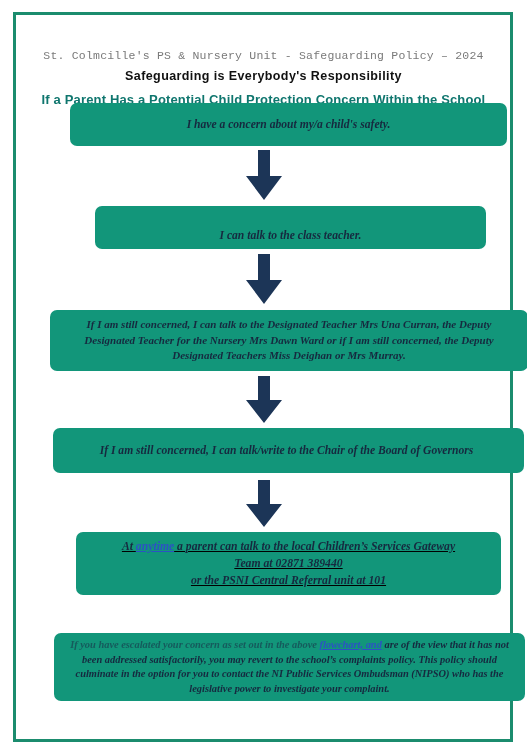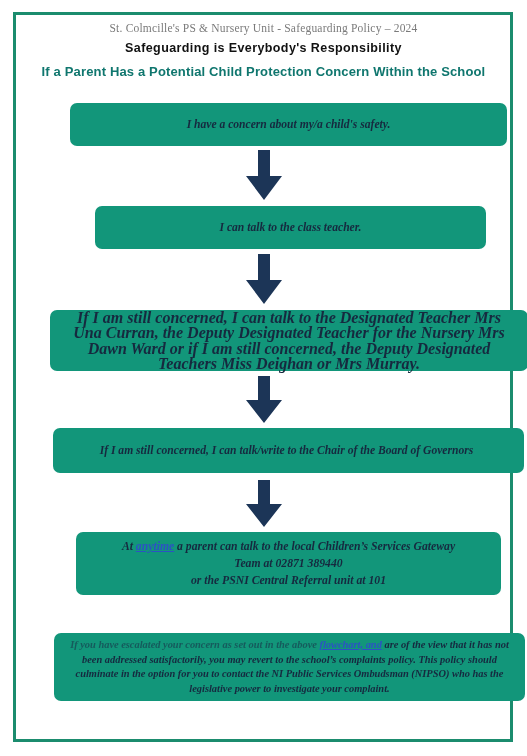--- a/index.html
+++ b/index.html
@@ -35,25 +35,26 @@
   
   .header-zone {
     position: absolute;
     left: 20px;
     top: 20px;
     width: 487px;
     text-align: center;
   }
 
   .policy-header {
-    font-family: Liberation Serif, serif;
+    font-family: Liberation Mono, monospace;
     font-size: 11.5px;
     color: #7a7a7a;
     letter-spacing: 0.2px;
     line-height: 16px;
+    margin-top: 28px;
   }
 
   .title-main {
     margin-top: 4px;
     font-family: "Liberation Sans", sans-serif;
     font-weight: bold;
     font-size: 12.5px;
     color: #111111;
     letter-spacing: 0.4px;
     line-height: 17px;
@@ -86,27 +87,27 @@
   .flow-box .box-text {
     font-family: "Liberation Serif", serif;
     font-style: italic;
     font-weight: bold;
     color: #16293f;
     line-height: 15.5px;
     font-size: 11.6px;
   }
 
   #box-1 { left: 44px;  top: 103px; width: 437px; height: 43px; }
-  #box-2 { left: 69px;  top: 206px; width: 391px; height: 43px; }
+  #box-2 { left: 69px;  top: 206px; width: 391px; height: 43px; align-items: flex-end; }
   #box-3 { left: 24px;  top: 310px; width: 478px; height: 61px; }
   #box-4 { left: 27px;  top: 428px; width: 471px; height: 45px; padding-left: 8px; }
-  #box-5 { left: 50px;  top: 532px; width: 425px; height: 63px; }
+  #box-5 { left: 50px;  top: 532px; width: 425px; height: 63px; text-decoration: underline; }
   #box-6 { left: 28px;  top: 633px; width: 471px; height: 68px; }
 
-  #box-3 .box-text { font-size: 16px; line-height: 15.5px; }
+  #box-3 .box-text { font-size: 11px; line-height: 15.5px; }
   #box-5 .box-text { font-size: 11.7px; line-height: 17px; }
   #box-6 .box-text { font-size: 10.4px; line-height: 14.5px; text-align: center; }
 
   .link-text {
     color: #2d52c4;
     text-decoration: underline;
   }
 
   .teal-text { color: #165a5c; }
 

